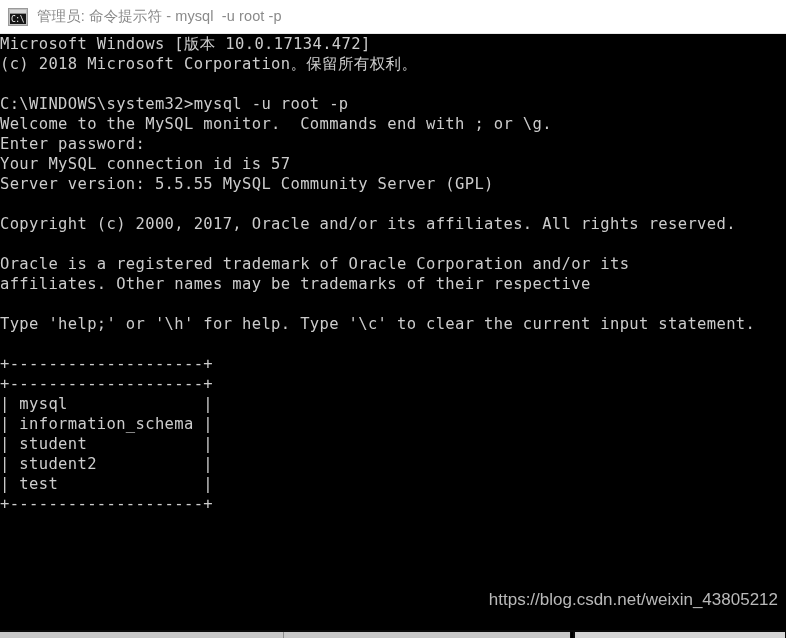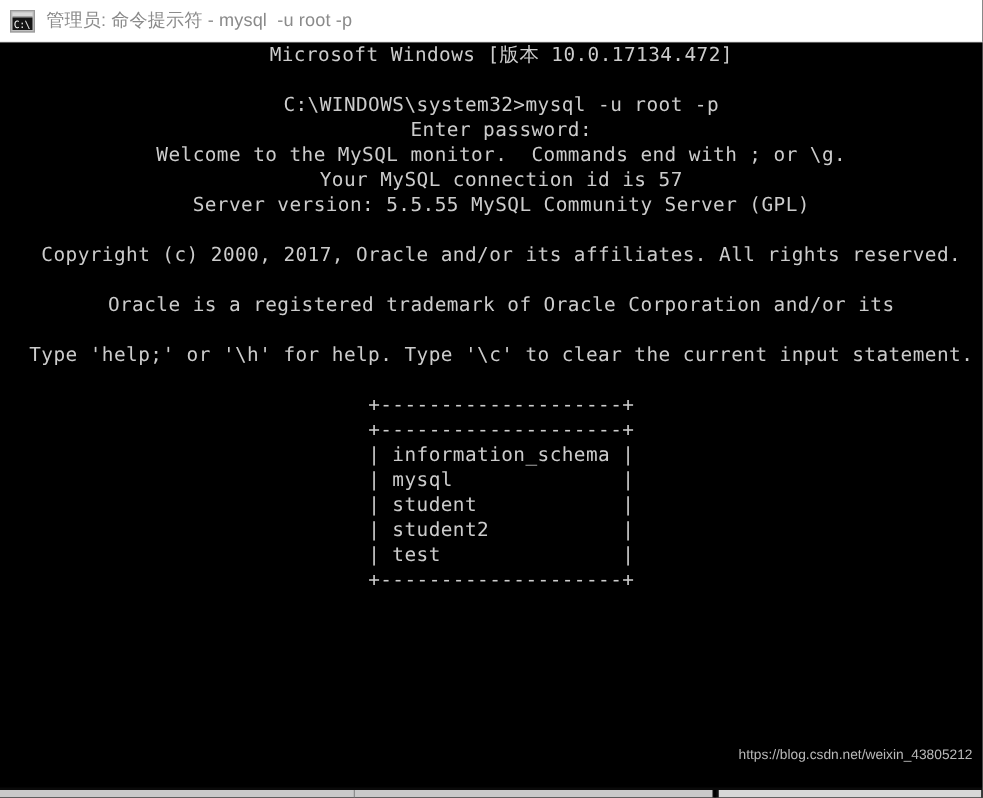--- a/index.html
+++ b/index.html
@@ -90,32 +90,31 @@
     width: 786px;
   }
   .cline {
     height: 20px;
     line-height: 20px;
     font-family: "DejaVu Sans Mono", monospace;
     font-size: 15.5px;
     color: #cccccc;
     white-space: pre;
     letter-spacing: 0.35px;
-    padding-left: 16px;
-    overflow: hidden;
-    text-align: center;
+    padding-left: 0px;
+    overflow: hidden;
   }
 
   
   #watermark {
     position: absolute;
     right: 8px;
     bottom: 20px;
     font-family: "Liberation Sans", sans-serif;
-    font-size: 11px;
+    font-size: 17px;
     color: #b9b9b9;
     white-space: pre;
   }
 
   
   #hscrollbar {
     position: absolute;
     left: 0;
     bottom: 0;
     width: 786px;
@@ -172,37 +171,39 @@
     <div id="cmd-icon">
       <div class="titlestrip"></div>
       <div class="screen">C:\</div>
     </div>
     <div id="title-text">管理员: 命令提示符 - mysql  -u root -p</div>
   </div>
 
   <div id="terminal">
     <div id="console-lines">
         <div class="cline">Microsoft Windows [版本 10.0.17134.472]</div>
+        <div class="cline">(c) 2018 Microsoft Corporation。保留所有权利。</div>
         <div class="cline"></div>
         <div class="cline">C:\WINDOWS\system32&gt;mysql -u root -p</div>
+        <div class="cline">Welcome to the MySQL monitor.  Commands end with ; or \g.</div>
         <div class="cline">Enter password:</div>
-        <div class="cline">Welcome to the MySQL monitor.  Commands end with ; or \g.</div>
         <div class="cline">Your MySQL connection id is 57</div>
         <div class="cline">Server version: 5.5.55 MySQL Community Server (GPL)</div>
         <div class="cline"></div>
         <div class="cline">Copyright (c) 2000, 2017, Oracle and/or its affiliates. All rights reserved.</div>
         <div class="cline"></div>
         <div class="cline">Oracle is a registered trademark of Oracle Corporation and/or its</div>
+        <div class="cline">affiliates. Other names may be trademarks of their respective</div>
         <div class="cline"></div>
         <div class="cline">Type 'help;' or '\h' for help. Type '\c' to clear the current input statement.</div>
         <div class="cline"></div>
         <div class="cline">+--------------------+</div>
         <div class="cline">+--------------------+</div>
+        <div class="cline">| mysql              |</div>
         <div class="cline">| information_schema |</div>
-        <div class="cline">| mysql              |</div>
         <div class="cline">| student            |</div>
         <div class="cline">| student2           |</div>
         <div class="cline">| test               |</div>
         <div class="cline">+--------------------+</div>
       </div>
     <div id="watermark">https://blog.csdn.net/weixin_43805212</div>
   </div>
 
   <div id="hscrollbar">
     <div id="hscroll-track"></div>

